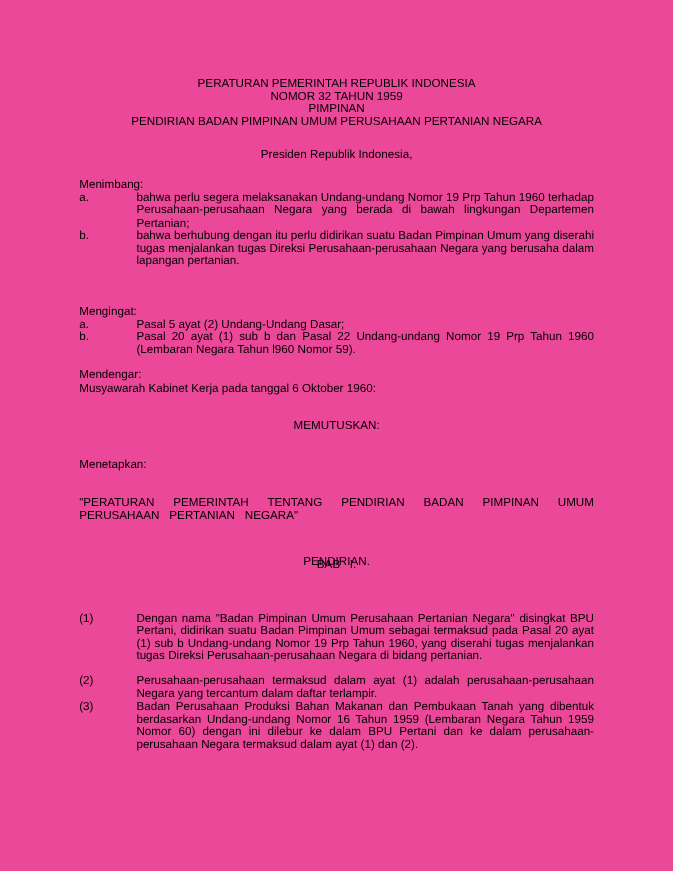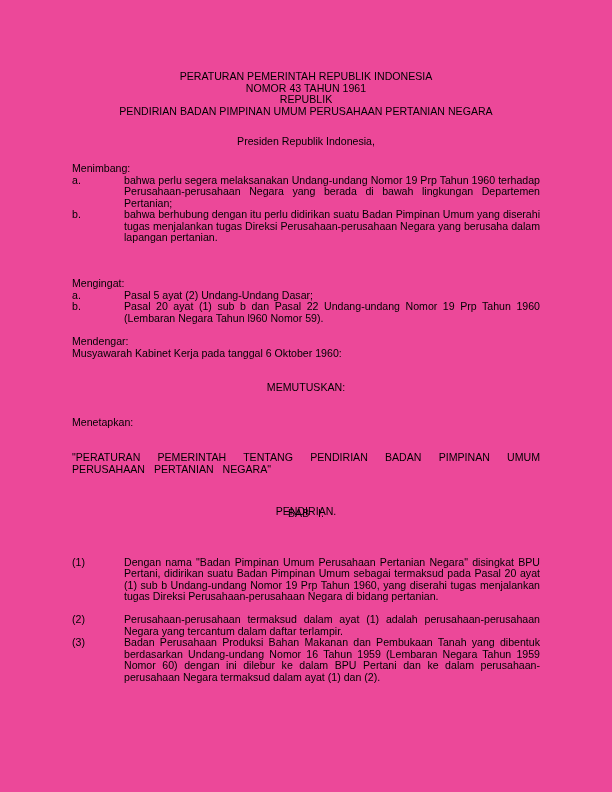--- a/index.html
+++ b/index.html
@@ -12,22 +12,22 @@
   .item .mk { position:absolute; left:0; top:0; }
   .item .tx { margin-left:52px; text-align:justify; text-align-last:left; }
   .just { position:absolute; left:72px; width:468px; text-align:justify; text-align-last:left; }
 </style>
 </head>
 <body>
 
 <div class="page">
 
   <div class="c" style="top:71px">PERATURAN PEMERINTAH REPUBLIK INDONESIA</div>
-  <div class="c" style="top:82.5px">NOMOR 43 TAHUN 1961</div>
-  <div class="c" style="top:94px">REPUBLIK</div>
+  <div class="c" style="top:82.5px">NOMOR 32 TAHUN 1959</div>
+  <div class="c" style="top:94px">PIMPINAN</div>
   <div class="c" style="top:105.5px">PENDIRIAN BADAN PIMPINAN UMUM PERUSAHAAN PERTANIAN NEGARA</div>
   <div class="c" style="top:136px">Presiden Republik Indonesia,</div>
 
   <div class="l" style="top:163px">Menimbang:</div>
   <div class="item" style="top:174.5px">
     <span class="mk">a.</span>
     <div class="tx">bahwa perlu segera melaksanakan Undang-undang Nomor 19 Prp Tahun 1960 terhadap Perusahaan-perusahaan Negara yang berada di bawah lingkungan Departemen Pertanian;</div>
   </div>
   <div class="item" style="top:209px">
     <span class="mk">b.</span>

